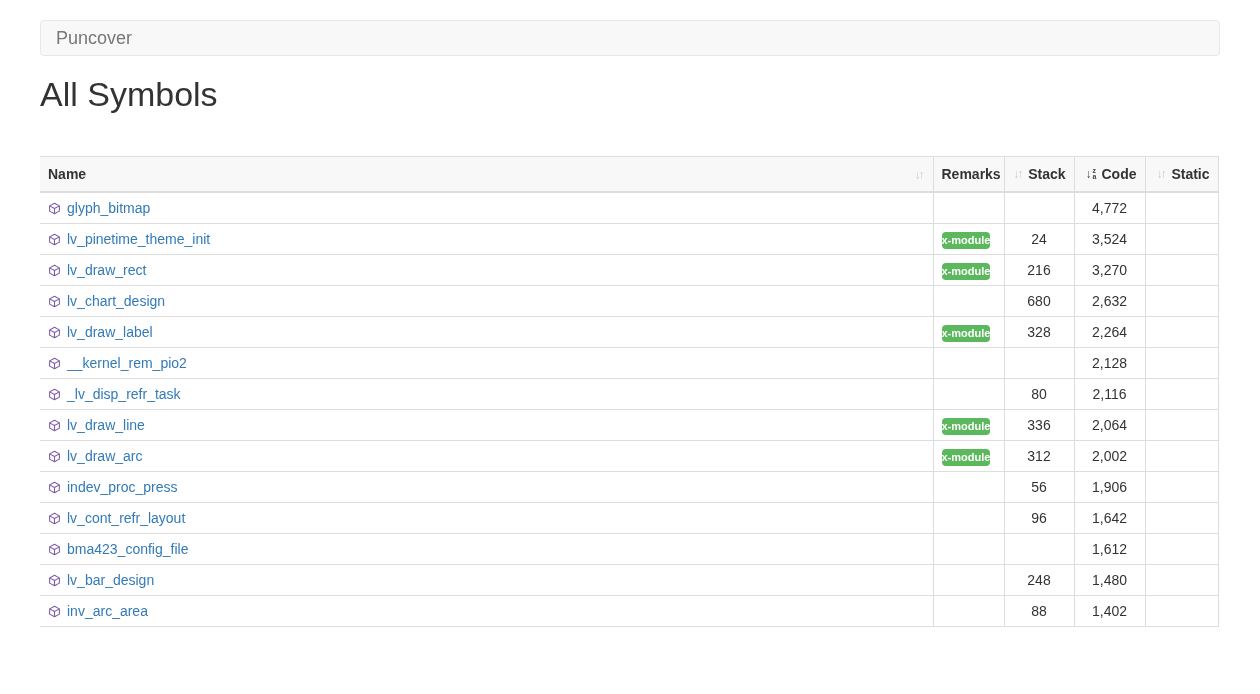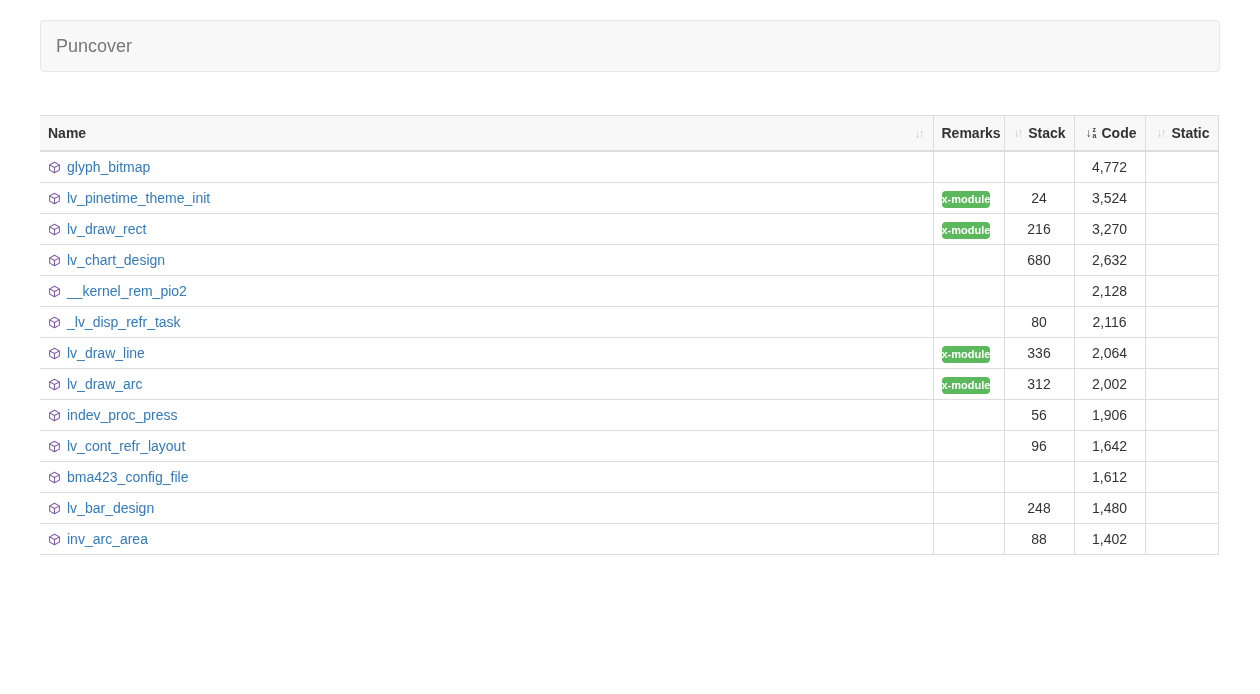--- a/index.html
+++ b/index.html
@@ -11,21 +11,21 @@
     font-family: "Liberation Sans", "DejaVu Sans", sans-serif;
     color: #333;
   }
   .container {
     width: 1180px;
     margin: 0 40px;
   }
   
   .navbar {
     margin-top: 20px;
-    height: 52px;
+    height: 36px;
     background: #f8f8f8;
     border: 1px solid #e7e7e7;
     border-radius: 4px;
     display: flex;
     align-items: center;
     padding: 0 15px;
   }
   .navbar-brand {
     font-size: 18px;
     color: #777;
@@ -125,20 +125,21 @@
 </style>
 </head>
 <body>
 
 <div class="container">
 
   <nav class="navbar">
     <a class="navbar-brand" href="#">Puncover</a>
   </nav>
 
+  <h1 class="page-title">All Symbols</h1>
 
   <table class="symbols">
     <colgroup>
       <col class="c-name">
         <col class="c-remarks">
         <col class="c-stack">
         <col class="c-code">
         <col class="c-static">
     </colgroup>
     <thead>
@@ -260,20 +261,37 @@
         </tr>
         <tr>
           <td>
             <span class="name-flex">
               <svg class="cube" width="13" height="13" viewBox="0 0 16 16">
                 <g fill="none" stroke="#7d5ba6" stroke-width="1.3" stroke-linejoin="round">
                   <path d="M8 1.5 L14 4.75 L14 11.25 L8 14.5 L2 11.25 L2 4.75 Z"></path>
                   <path d="M2 4.75 L8 8 L14 4.75 M8 8 L8 14.5"></path>
                 </g>
               </svg>
+              <a class="symbol-link" href="#">lv_draw_label</a>
+            </span>
+          </td>
+          <td class="vline"><span class="badge-xmodule">x-module</span></td>
+          <td class="num vline">328</td>
+          <td class="num vline">2,264</td>
+          <td class="num vline vline-r"></td>
+        </tr>
+        <tr>
+          <td>
+            <span class="name-flex">
+              <svg class="cube" width="13" height="13" viewBox="0 0 16 16">
+                <g fill="none" stroke="#7d5ba6" stroke-width="1.3" stroke-linejoin="round">
+                  <path d="M8 1.5 L14 4.75 L14 11.25 L8 14.5 L2 11.25 L2 4.75 Z"></path>
+                  <path d="M2 4.75 L8 8 L14 4.75 M8 8 L8 14.5"></path>
+                </g>
+              </svg>
               <a class="symbol-link" href="#">__kernel_rem_pio2</a>
             </span>
           </td>
           <td class="vline"></td>
           <td class="num vline"></td>
           <td class="num vline">2,128</td>
           <td class="num vline vline-r"></td>
         </tr>
         <tr>
           <td>

